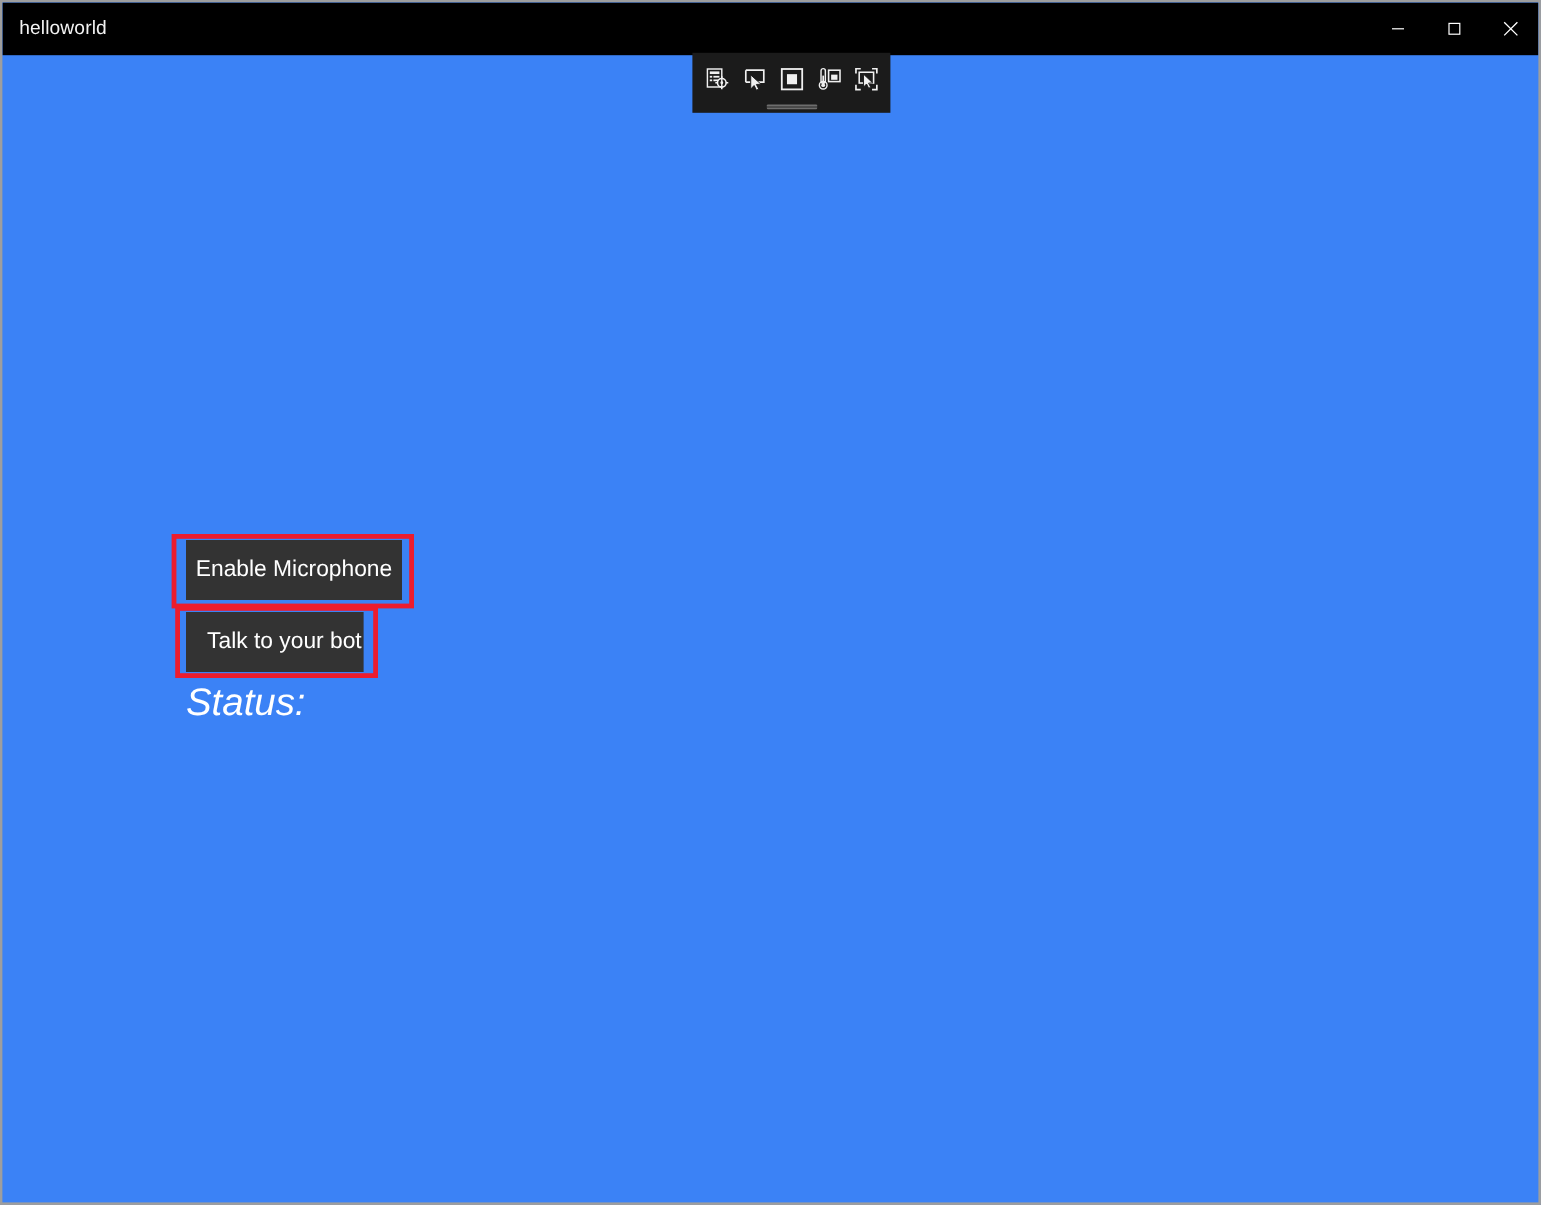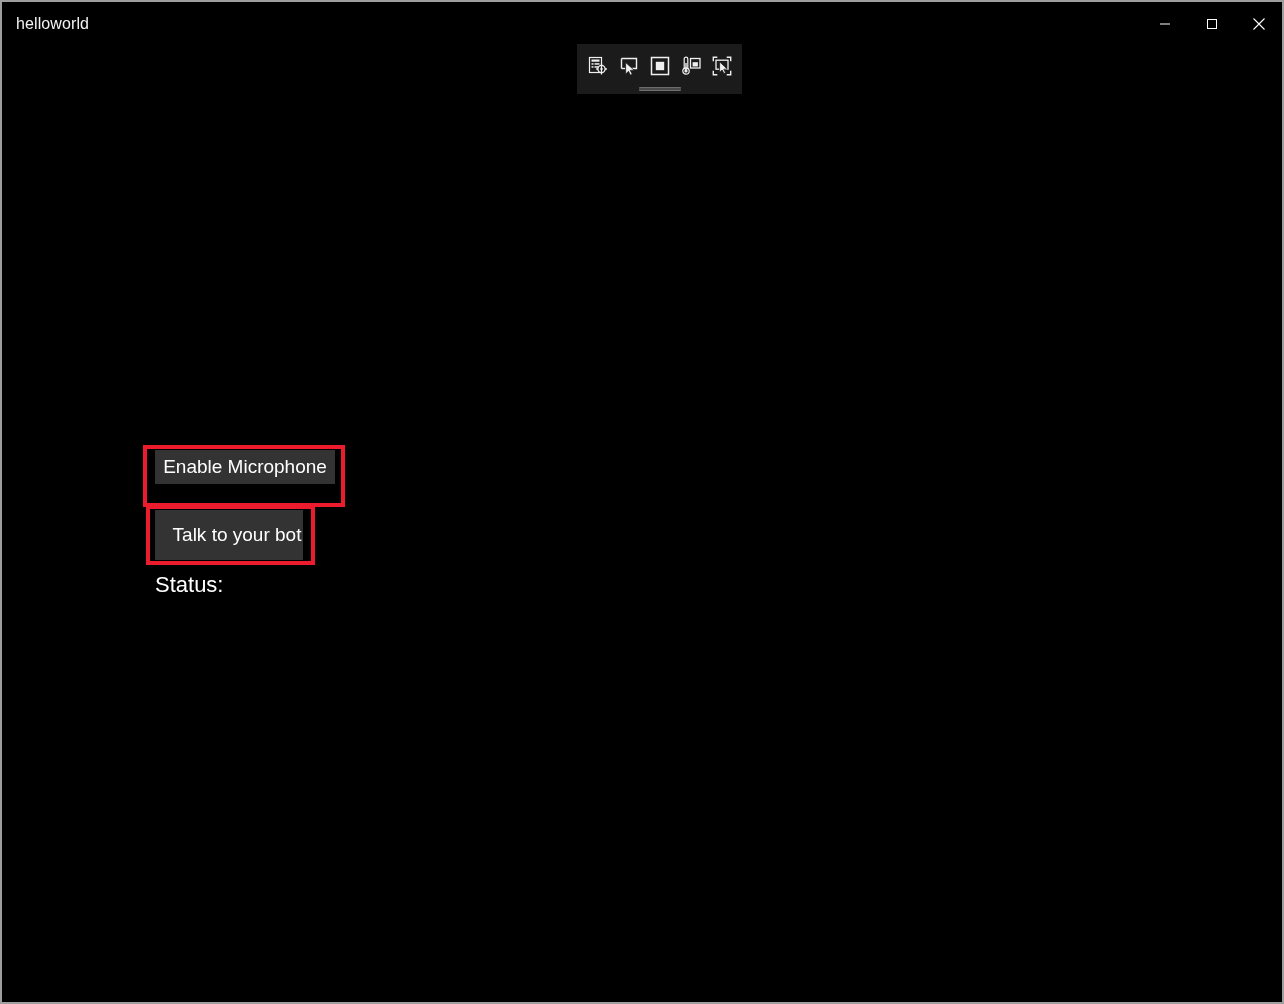--- a/index.html
+++ b/index.html
@@ -11,21 +11,21 @@
     overflow: hidden;
     font-family: "Liberation Sans", sans-serif;
   }
 
   #app-window {
     position: absolute;
     left: 2px;
     top: 2px;
     width: 1280px;
     height: 1000px;
-    background: #000000;
+    background: #3b82f6;
     box-sizing: border-box;
     overflow: hidden;
   }
 
   
   #title-bar {
     position: absolute;
     left: 0;
     top: 0;
     width: 1280px;
@@ -150,40 +150,41 @@
     text-align: center;
     padding: 0;
     cursor: default;
     white-space: nowrap;
   }
 
   #enable-microphone-button {
     left: 153px;
     top: 404px;
     width: 180px;
-    height: 34px;
+    height: 50px;
   }
 
   #talk-to-bot-button {
     left: 153px;
     top: 464px;
     width: 148px;
     height: 50px;
     padding-left: 16px;
   }
 
   #status-label {
     position: absolute;
     left: 153px;
     top: 523px;
-    font-size: 22px;
+    font-size: 32px;
     line-height: 32px;
     color: #ffffff;
     white-space: nowrap;
     user-select: none;
+    font-style: italic;
   }
 </style>
 </head>
 <body>
 
 <div id="app-window">
 
   <div id="title-bar">
     <div id="window-title">helloworld</div>
 

